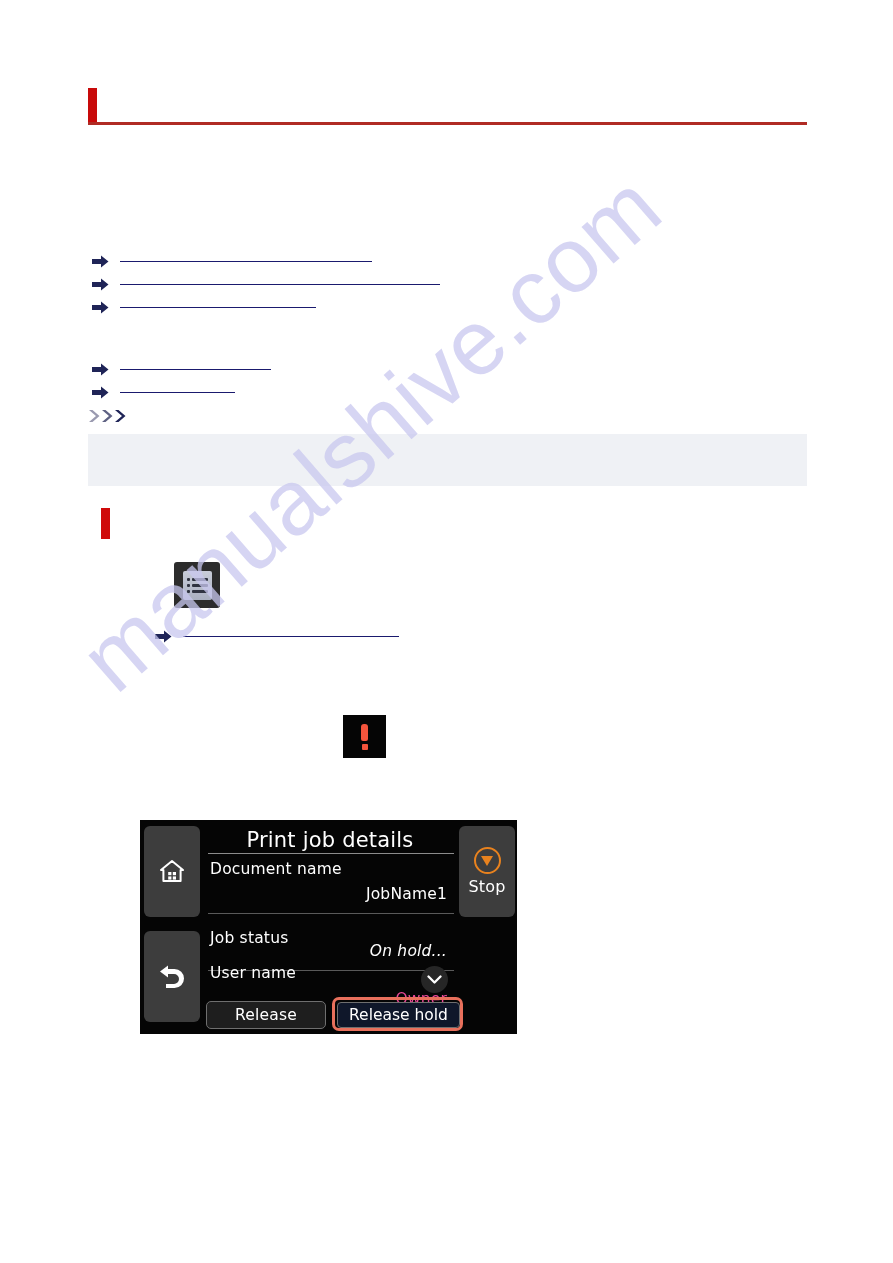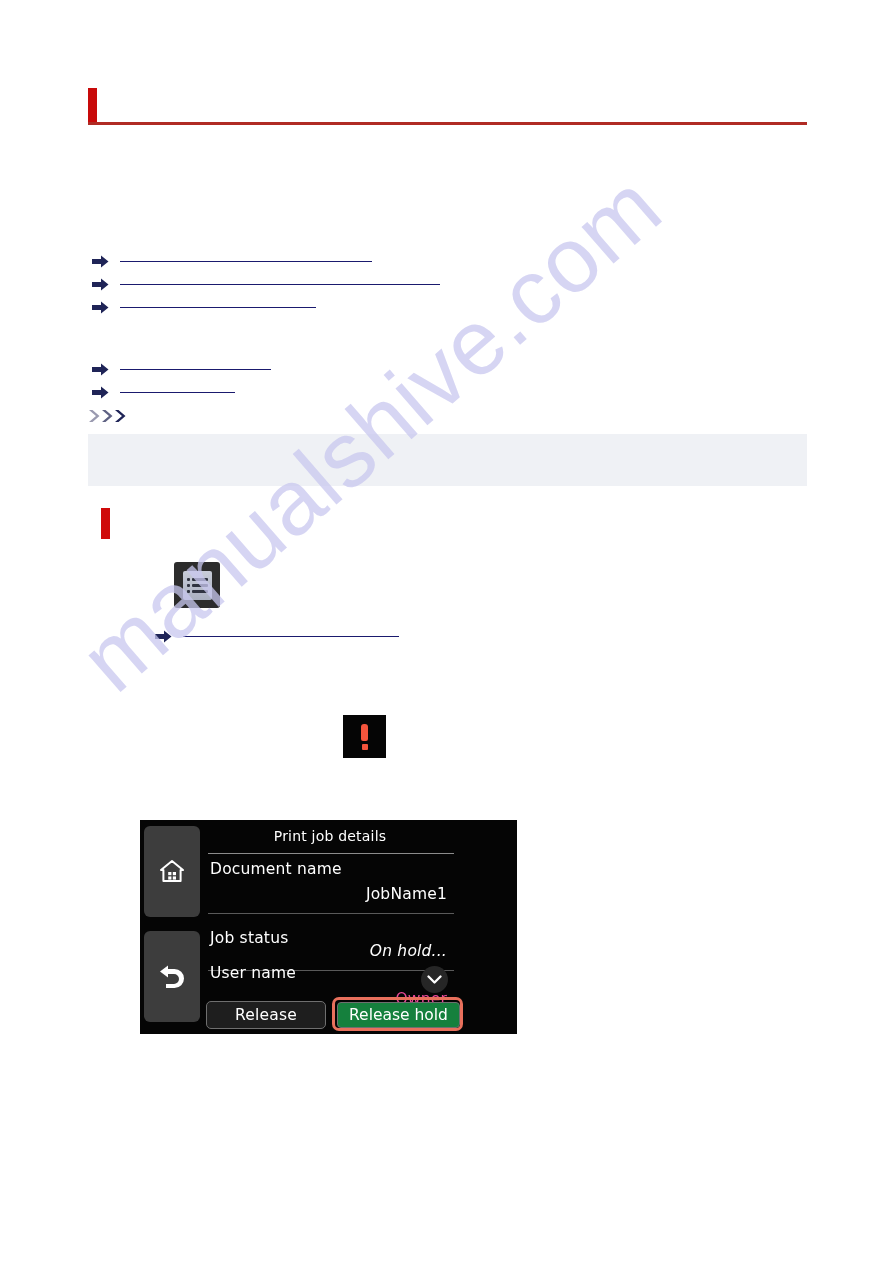--- a/index.html
+++ b/index.html
@@ -285,21 +285,21 @@
     border-right: 6px solid transparent;
     border-top: 10px solid #e8821e;
   }
 
   .screen-title {
     position: absolute;
     left: 66px;
     top: 8px;
     width: 248px;
     text-align: center;
-    font-size: 14px;
+    font-size: 21px;
     color: #ffffff;
     letter-spacing: .2px;
   }
   .title-rule {
     position: absolute;
     left: 68px;
     top: 33px;
     width: 246px;
     height: 1px;
     background: #8c8c8c;
@@ -356,21 +356,21 @@
     letter-spacing: .2px;
   }
   .btn-delete        { left: 66px;  top: 181px; width: 118px; height: 26px; }
   .btn-release-wrap  { left: 192px; top: 177px; width: 131px; height: 34px;
                        border: 3px solid #e8705c; border-radius: 7px;
                        position: absolute; box-sizing: border-box; }
   .btn-release {
     position: absolute;
     left: 2px; top: 2px;
     width: 121px; height: 24px;
-    background: #15803d;
+    background: #0f172a;
     border: 1px solid #6f6f6f;
     border-radius: 4px;
     display: flex; align-items: center; justify-content: center;
     font-size: 15.5px; color: #ffffff;
   }
 </style>
 </head>
 <body>
 
 <div id="watermark">
@@ -479,20 +479,24 @@
         <rect x="13.8" y="17.4" width="3.2" height="3.2" fill="#ffffff"></rect>
       </svg>
     </div>
 
     <div class="side-key key-back">
       <svg width="27" height="24" viewBox="0 0 27 24">
         <path d="M9 4 L9 0.5 L1 6.5 L9 12.5 L9 9 L15 9 A5 5 0 0 1 15 19 L7 19 L7 23 L15.5 23 A9 9 0 0 0 15.5 4 Z" fill="#ffffff"></path>
       </svg>
     </div>
 
+    <div class="side-key key-stop">
+      <div class="stop-circle"></div>
+      <div class="key-label">Stop</div>
+    </div>
 
     <div class="screen-title">Print job details</div>
     <div class="title-rule"></div>
 
     <div class="field-label" style="top:40px;">Document name</div>
     <div class="field-value" style="top:65px;text-align:center;">JobName1</div>
     <div class="field-sep" style="top:93px;"></div>
 
     <div class="field-label" style="top:109px;">Job status</div>
     <div class="field-value" style="top:122px;font-style:italic;">On hold...</div>

